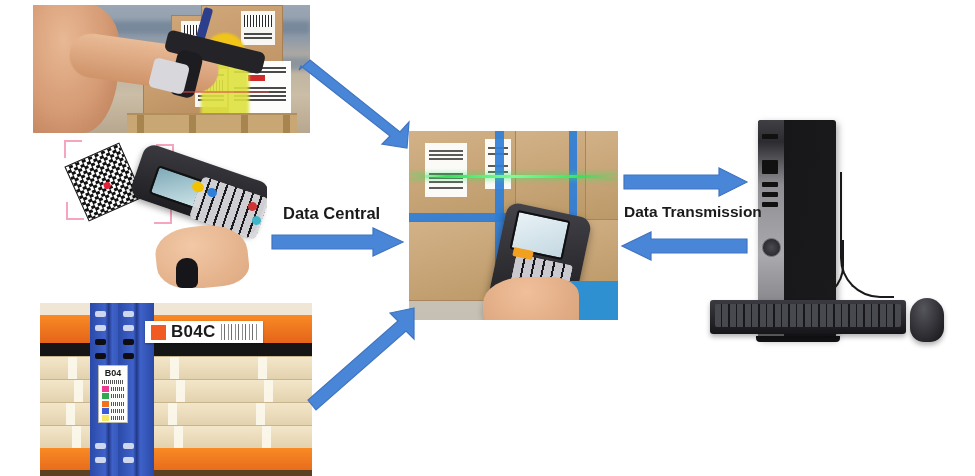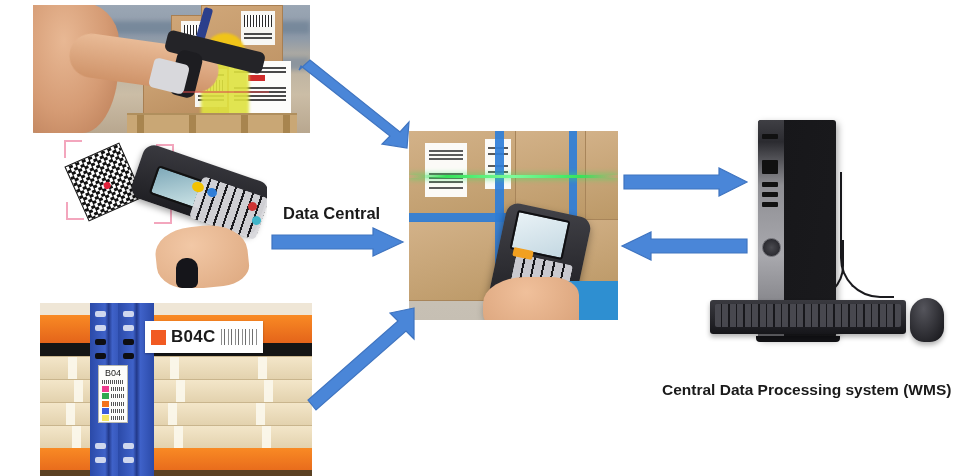--- a/index.html
+++ b/index.html
@@ -92,21 +92,21 @@
   .tiewrap{position:absolute;top:0;bottom:0;width:9px;background:#fbf7ec;opacity:.92;}
   .upright{position:absolute;top:0;bottom:0;width:36px;background:linear-gradient(90deg,#2b4aa8,#3f62c9 42%,#22398a 52%,#3f62c9 62%,#2b4aa8);}
   .up-hole{position:absolute;width:11px;height:6px;background:#cfd7ee;border-radius:2px;}
   .loc-label{position:absolute;background:#ffffff;display:flex;align-items:center;gap:5px;padding:0 6px;box-sizing:border-box;
      box-shadow:0 1px 2px rgba(0,0,0,.3);}
   .loc-sq{width:15px;height:15px;flex:0 0 auto;}
   .loc-txt{font-size:17px;font-weight:700;color:#1b1b1b;font-family:"Liberation Sans",sans-serif;letter-spacing:.3px;}
   .loc-bars{flex:1;height:16px;
      background:repeating-linear-gradient(90deg,#8d8d8d 0 1px,#ffffff 1px 3px,#6f6f6f 3px 4px,#ffffff 4px 7px);}
   .vtag{position:absolute;background:#fdfdfb;border:1px solid #b9b9b0;display:flex;flex-direction:column;align-items:center;padding-top:2px;box-sizing:border-box;}
-  .vtag-h{font-size:9px;font-weight:400;color:#1a1a1a;line-height:10px;}
+  .vtag-h{font-size:9px;font-weight:700;color:#1a1a1a;line-height:10px;}
   .vrow{display:flex;align-items:center;gap:2px;width:100%;padding:0 3px;box-sizing:border-box;height:9px;}
   .vsq{width:7px;height:6px;flex:0 0 auto;}
   .vbar{flex:1;height:4px;background:repeating-linear-gradient(90deg,#555 0 1px,#fff 1px 2px);}
 
   
   #pc-group{left:700px;top:120px;width:260px;height:230px;}
   .pc-tower{position:absolute;left:58px;top:0px;width:78px;height:218px;
      background:linear-gradient(100deg,#1d1d20 0%,#2a2a2e 8%,#17171a 18%,#1a1a1d 100%);
      border-radius:3px;box-shadow:2px 3px 7px rgba(0,0,0,.35);}
   .pc-face{position:absolute;left:0px;top:0px;width:26px;height:218px;
@@ -325,21 +325,21 @@
       <span class="vrow">
           <span class="vsq" style="background:#3b5bdb;"></span>
           <span class="vbar"></span>
         </span>
       <span class="vrow">
           <span class="vsq" style="background:#f5e663;"></span>
           <span class="vbar"></span>
         </span>
     </div>
 
-    <div class="loc-label" style="left:105px;top:18px;width:118px;height:32px;">
+    <div class="loc-label" style="left:105px;top:18px;width:118px;height:22px;">
       <span class="loc-sq" style="background:#f15a22;"></span>
       <span class="loc-txt">B04C</span>
       <span class="loc-bars"></span>
     </div>
 
   </div>
 
   <div class="node" id="pc-group">
     <div class="cable" style="left:140px;top:52px;width:52px;height:124px;border-radius:0 0 0 40px;"></div>
     <div class="cable" style="left:100px;top:120px;width:42px;height:58px;border-radius:0 0 0 34px;transform:scaleX(-1);"></div>
@@ -384,15 +384,15 @@
     </svg>
   </div>
 
   <div class="arrow" style="left:621px;top:232px;width:126px;height:28px;">
     <svg width="126" height="28" viewBox="0 0 126 28">
       <polygon points="126,7 30,7 30,0 1,14 30,28 30,21 126,21" fill="#4a86d8" stroke="#3f74c0" stroke-width="1.2"></polygon>
     </svg>
   </div>
 
   <div class="lbl" id="label-data-capture">Data Central</div>
-  <div class="lbl" id="label-wms">Central Data Processing system (WMS)</div>
+  <div class="lbl" id="label-data-transmission">Data Transmission</div>
 
 </div>
 
 </body></html>

